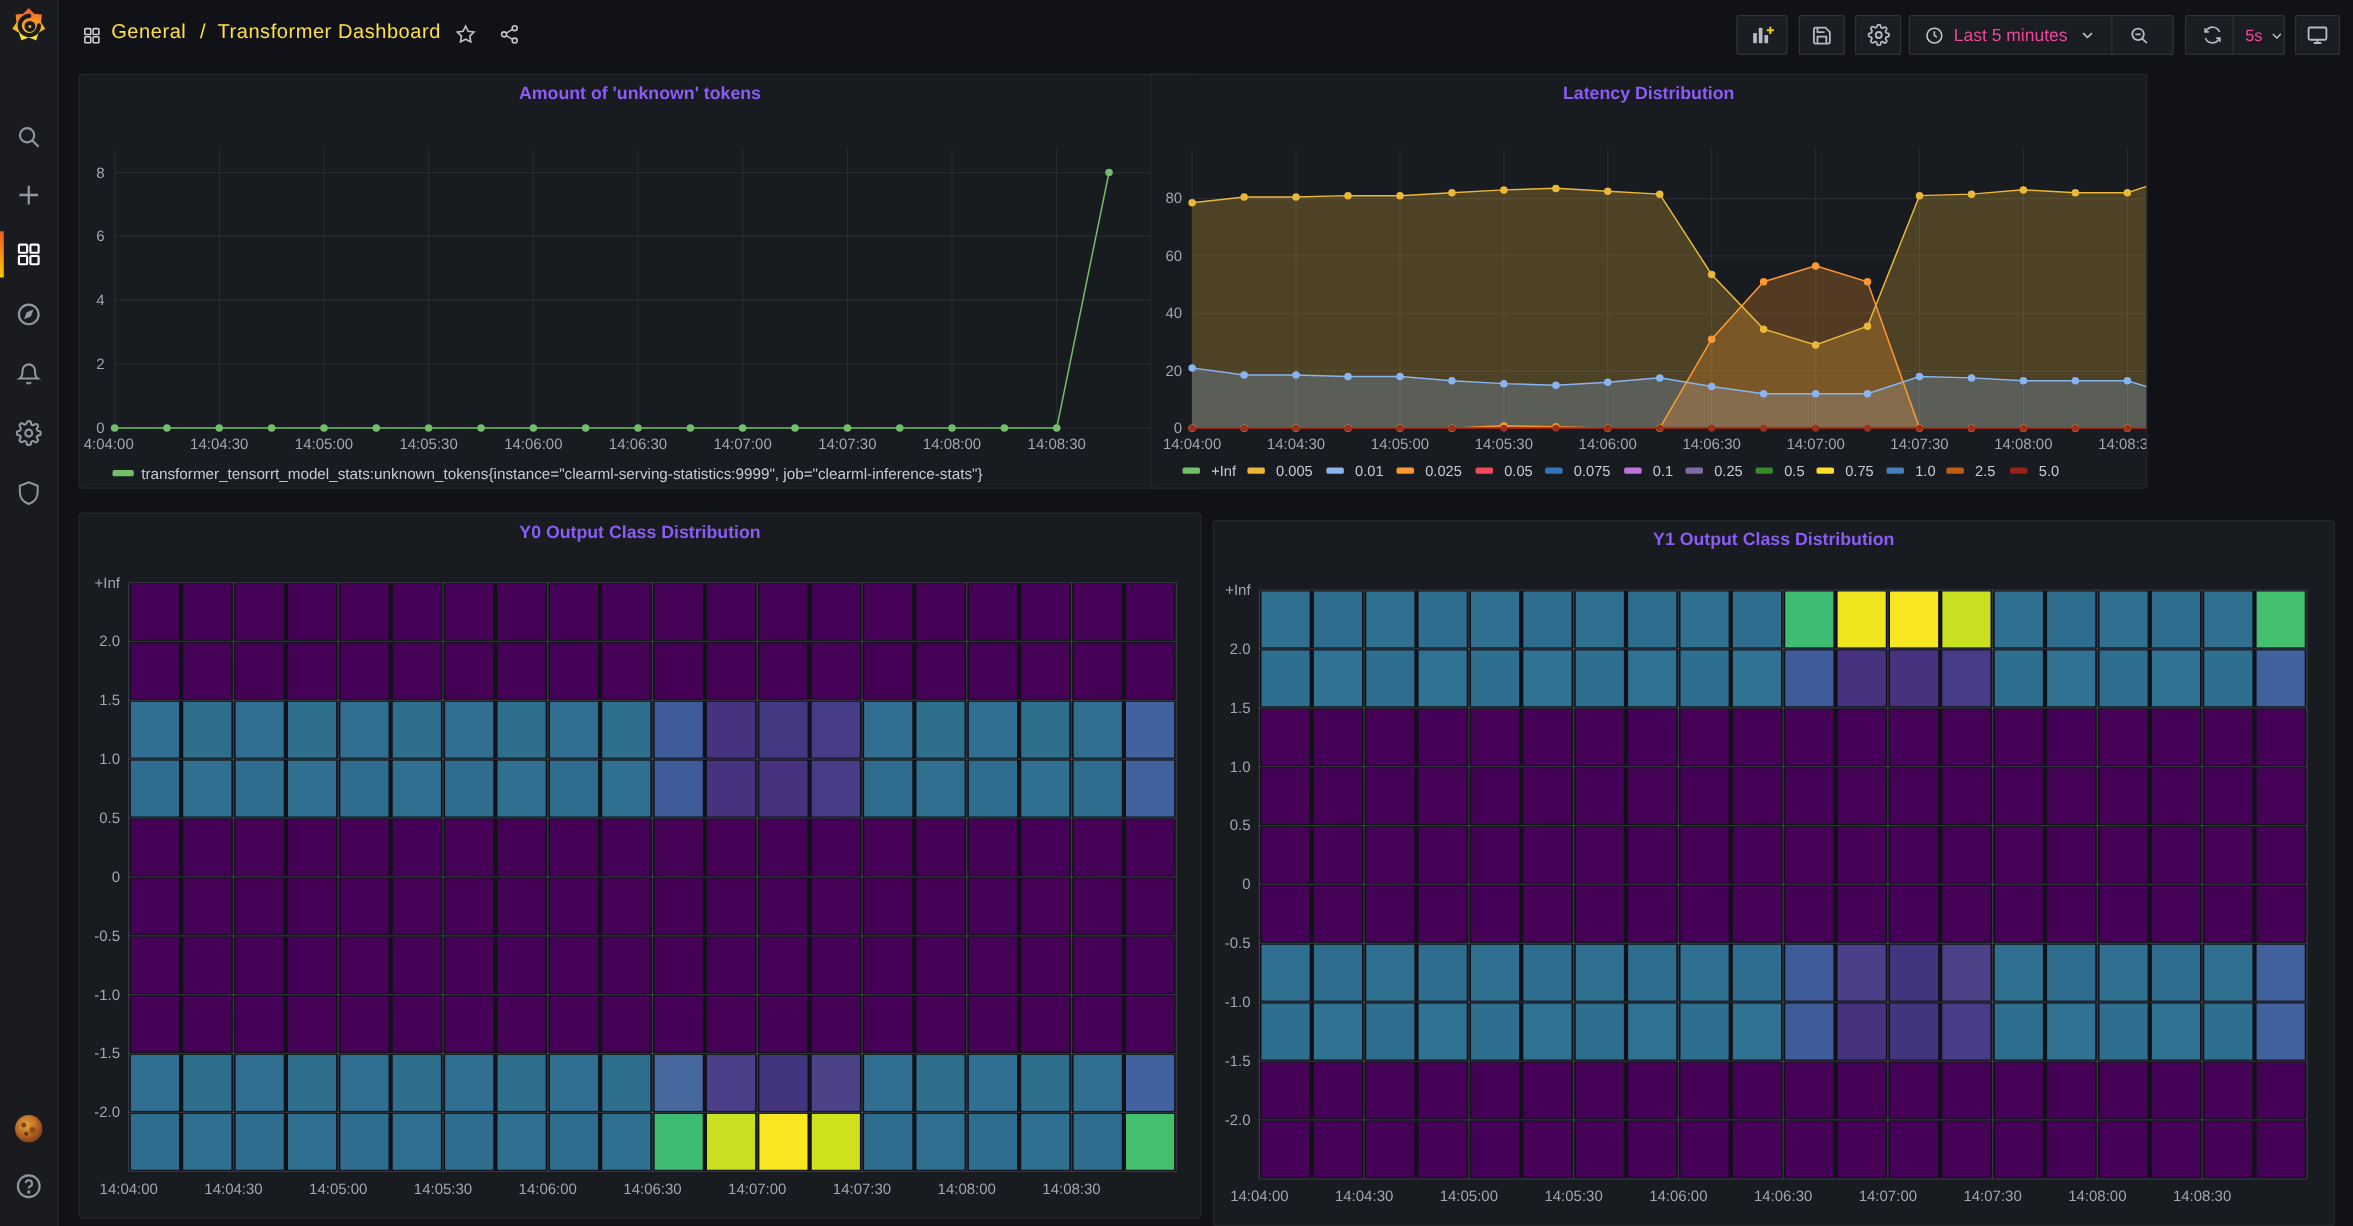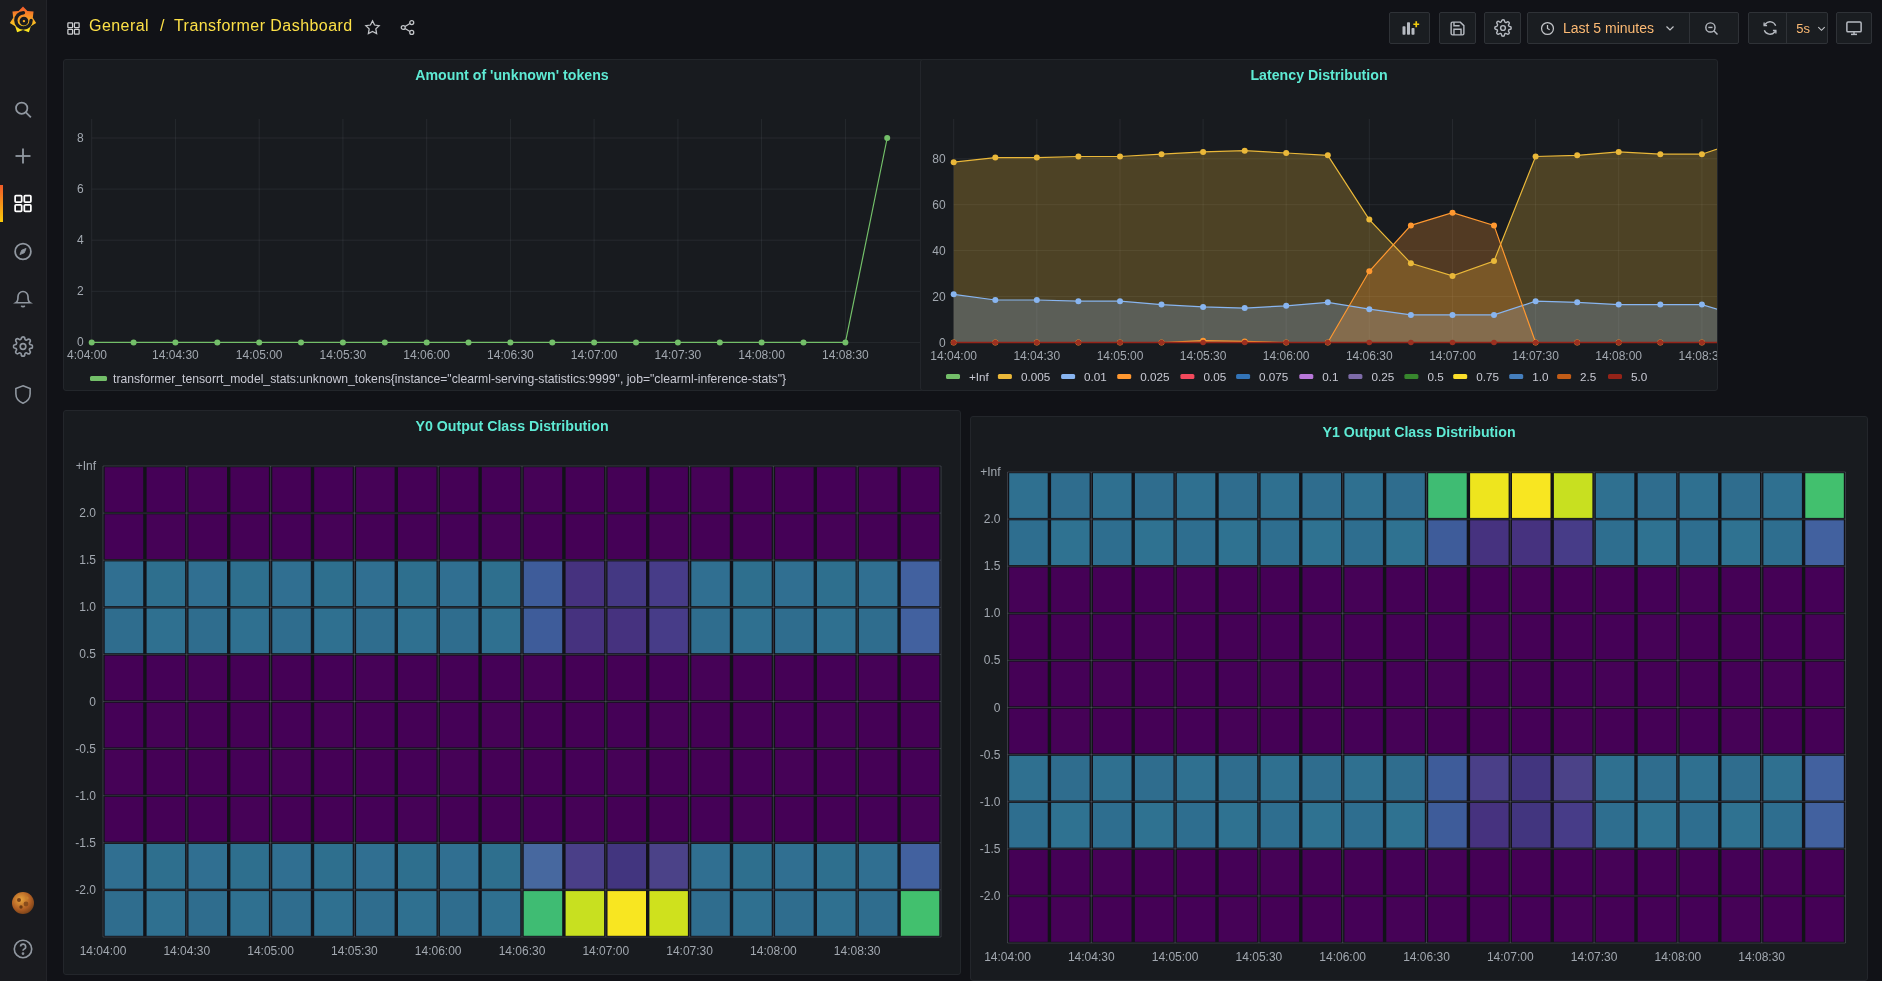--- a/index.html
+++ b/index.html
@@ -5,24 +5,24 @@
 html,body { width:1882px; height:981px; background:#111217; font-family:"Liberation Sans",sans-serif; overflow:hidden; }
 .sidebar { position:absolute; left:0; top:0; width:47px; height:981px; background:#1a1b1f; border-right:1px solid #232429; }
 .slogo { position:absolute; left:9px; top:6px; }
 .sic { position:absolute; left:50%; transform:translateX(-50%); }
 .amark { position:absolute; left:0; top:185px; width:3px; height:37px; background:linear-gradient(#F05A28,#FBCA0A); }
 .nav { position:absolute; left:0; top:0; width:1882px; height:56px; }
 .nic { position:absolute; }
 .bc { position:absolute; left:89px; top:17px; font-size:16px; color:#fde047; letter-spacing:0.45px; }
 .btn { position:absolute; top:12px; height:32px; background:#1a1d21; border:1px solid #2f3237; border-radius:2px;
        display:flex; align-items:center; justify-content:center; }
-.btxt { color:#fdba74; font-size:14px; }
+.btxt { color:#ec4899; font-size:14px; }
 .vdiv { width:1px; height:32px; background:#2f3237; }
 .panel { position:absolute; background:#181b1f; border:1px solid #23262b; border-radius:3px; overflow:hidden; }
-.ptitle { position:absolute; top:7px; left:0; width:100%; text-align:center; font-size:14.2px; font-weight:bold; color:#5eead4; }
+.ptitle { position:absolute; top:7px; left:0; width:100%; text-align:center; font-size:14.2px; font-weight:bold; color:#8b5cf6; }
 </style></head>
 <body>
 <div class="sidebar">
     <svg class="slogo" width="28" height="28" viewBox="0 0 30 30">
 <defs>
         <linearGradient id="glg" x1="0" y1="0" x2="0" y2="1">
 <stop offset="0" stop-color="#F2572B"></stop>
           <stop offset="1" stop-color="#FCEE1F"></stop>
         </linearGradient>
       </defs>

